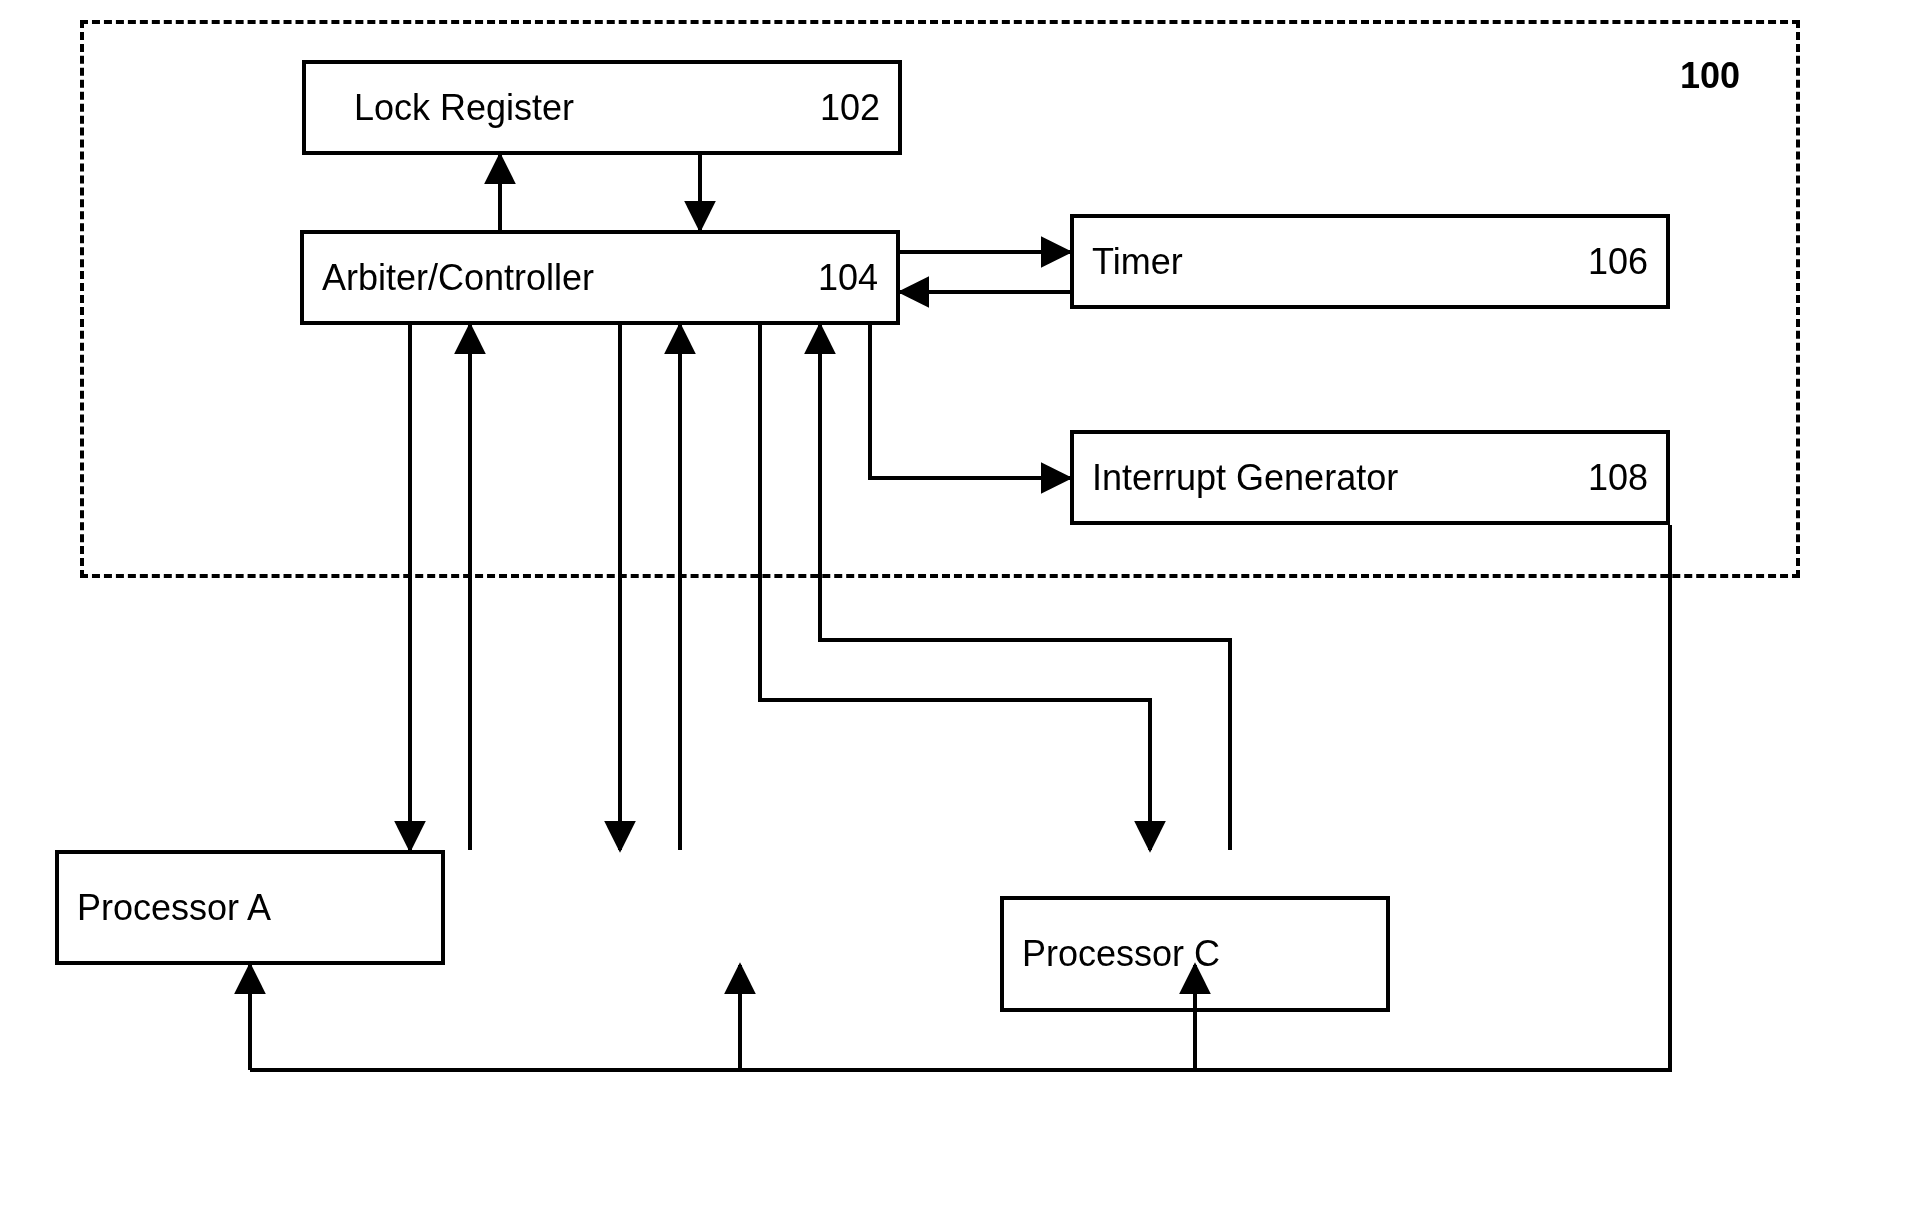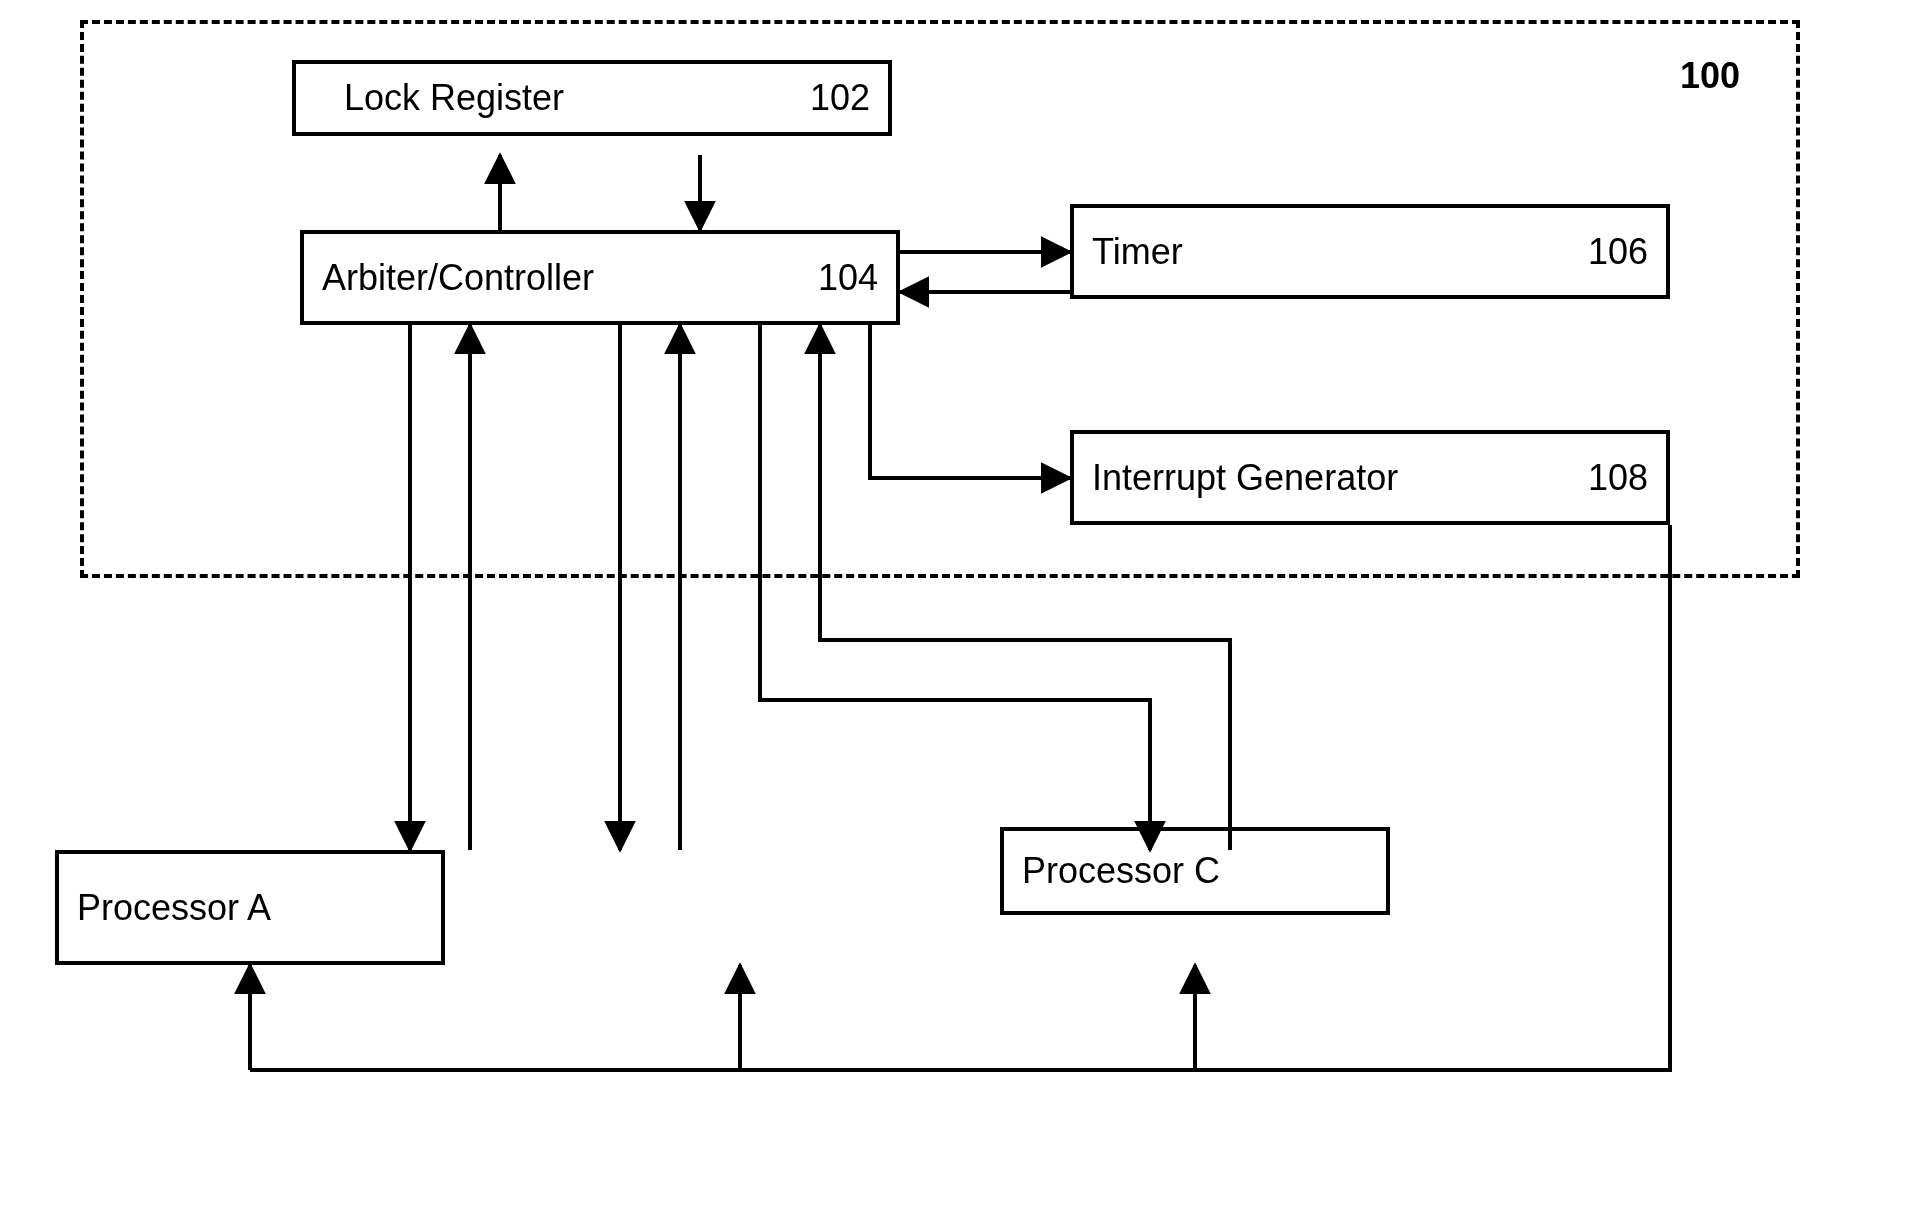--- a/index.html
+++ b/index.html
@@ -58,46 +58,46 @@
 </style>
 </head>
 <body>
 
 <div class="stage">
 
   <div class="dashed-container" style="left:80px; top:20px; width:1720px; height:558px;"></div>
 
   <div class="floating-ref" style="left:1680px; top:55px;">100</div>
 
-  <div class="box" style="left:292px; top:60px; width:600px; height:76px;padding-left:48px;">
+  <div class="box" style="left:302px; top:60px; width:600px; height:95px;padding-left:48px;">
     <span class="label">Lock Register</span>
     <span class="ref">102</span>
   </div>
 
   <div class="box" style="left:300px; top:230px; width:600px; height:95px;">
     <span class="label">Arbiter/Controller</span>
     <span class="ref">104</span>
   </div>
 
-  <div class="box" style="left:1070px; top:204px; width:600px; height:95px;">
+  <div class="box" style="left:1070px; top:214px; width:600px; height:95px;">
     <span class="label">Timer</span>
     <span class="ref">106</span>
   </div>
 
   <div class="box" style="left:1070px; top:430px; width:600px; height:95px;">
     <span class="label">Interrupt Generator</span>
     <span class="ref">108</span>
   </div>
 
   <div class="box" style="left:55px; top:850px; width:390px; height:115px;">
     <span class="label">Processor A</span>
   </div>
 
 
-  <div class="box" style="left:1000px; top:827px; width:390px; height:88px;">
+  <div class="box" style="left:1000px; top:896px; width:390px; height:116px;">
     <span class="label">Processor C</span>
   </div>
 
   <svg class="wires" viewBox="0 0 1928 1231">
     <defs>
       <marker id="arrow" viewBox="0 0 12 12" refX="11" refY="6" markerWidth="8" markerHeight="8" orient="auto-start-reverse">
         <path d="M 0 0 L 12 6 L 0 12 z" fill="#000"></path>
       </marker>
     </defs>
 

